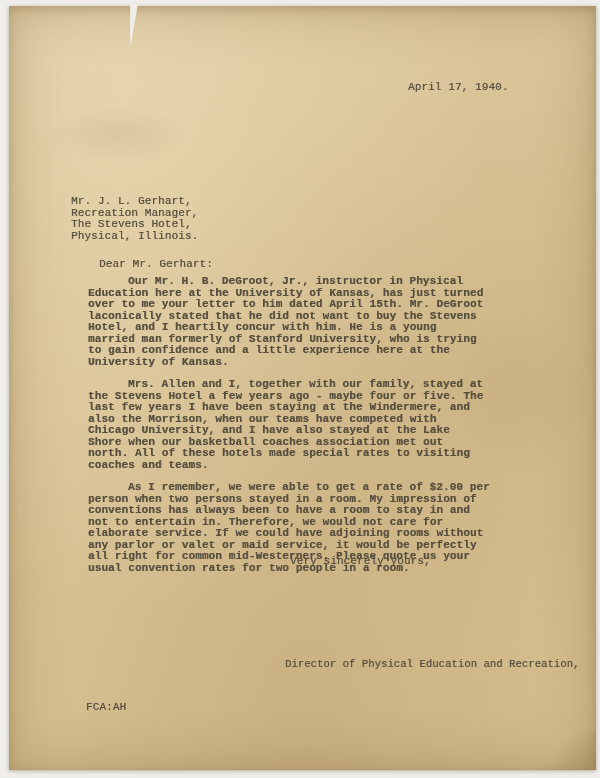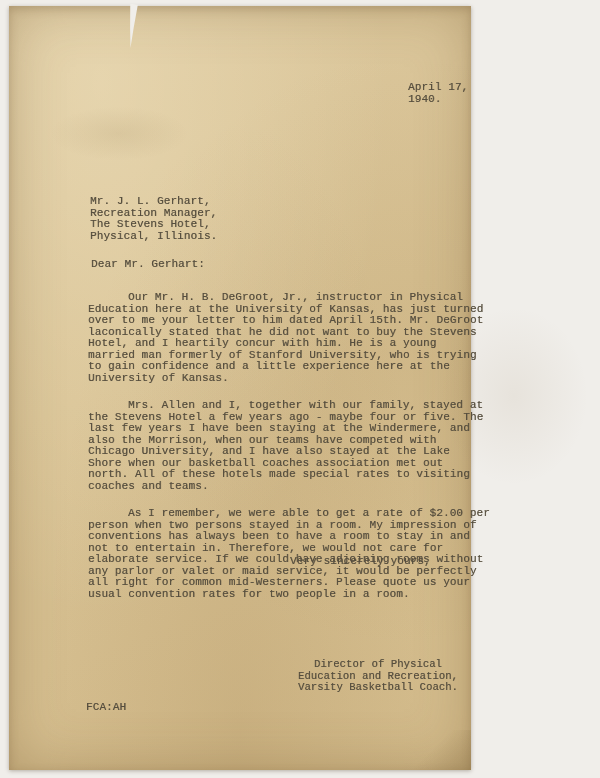--- a/index.html
+++ b/index.html
@@ -16,31 +16,32 @@
     position: relative;
     width: 600px;
     height: 778px;
     background: #f0eeea;
   }
 
   .paper {
     position: absolute;
     left: 9px;
     top: 6px;
-    width: 462px;
+    width: 581px;
     height: 764px;
     background:
       radial-gradient(ellipse at 20% 10%, rgba(255,245,215,0.30), rgba(0,0,0,0) 55%),
       radial-gradient(ellipse at 85% 45%, rgba(150,115,60,0.12), rgba(0,0,0,0) 50%),
       radial-gradient(ellipse at 50% 95%, rgba(140,105,55,0.14), rgba(0,0,0,0) 60%),
       linear-gradient(160deg, #dcc89e 0%, #d8c294 45%, #d2ba8a 100%);
     box-shadow:
       inset 0 0 55px rgba(110, 80, 35, 0.30),
       inset 0 3px 10px rgba(90, 65, 30, 0.25),
       0 1px 4px rgba(60, 50, 30, 0.35);
+    padding-left: 6px;
   }
 
   
   .tear {
     position: absolute;
     left: 112px;
     top: -2px;
     width: 22px;
     height: 44px;
     background: #f0eeea;
@@ -53,29 +54,29 @@
     position: absolute;
     color: #564e3e;
     font-size: 11px;
     line-height: 11.5px;
     letter-spacing: 0.1px;
     text-shadow: 0.4px 0.4px 0.5px rgba(86, 78, 62, 0.55);
     white-space: normal;
   }
 
   .date-line     { left: 399px; top: 76px; }
-  .recipient     { left: 81px;  top: 190px; }
-  .salutation    { left: 82px;  top: 253px; }
+  .recipient     { left: 62px;  top: 190px; }
+  .salutation    { left: 90px;  top: 253px; }
 
   .letter-body   { left: 79px;  top: 270px; width: 402px; text-align: left; }
-  .letter-body p { margin: 16px 0 11px 0; text-indent: 40px; }
+  .letter-body p { margin: 0 0 11px 0; text-indent: 40px; font-weight: bold; }
 
   .closing       { left: 281px; top: 550px; }
   .initials      { left: 77px;  top: 696px; }
-  .signature     { left: 276px; top: 653px; font-size: 10.5px; line-height: 11.5px; text-align: center; }
+  .signature     { left: 276px; top: 653px; font-size: 10.5px; line-height: 11.5px; }
 
   .addr-line, .sig-line { display: block; }
 
   
   .stain-a {
     position: absolute; left: 40px; top: 100px; width: 140px; height: 55px;
     background: radial-gradient(ellipse at center, rgba(120,95,50,0.10), rgba(0,0,0,0) 70%);
   }
   .stain-b {
     position: absolute; left: 430px; top: 300px; width: 150px; height: 180px;
@@ -112,16 +113,15 @@
       <p>Mrs. Allen and I, together with our family, stayed at the Stevens Hotel a few years ago - maybe four or five. The last few years I have been staying at the Windermere, and also the Morrison, when our teams have competed with Chicago University, and I have also stayed at the Lake Shore when our basketball coaches association met out north.  All of these hotels made special rates to visiting coaches and teams.</p>
       <p>As I remember, we were able to get a rate of $2.00 per person when two persons stayed in a room.  My impression of conventions has always been to have a room to stay in and not to entertain in.  Therefore, we would not care for elaborate service.  If we could have adjoining rooms without any parlor or valet or maid service, it would be perfectly all right for common mid-Westerners.  Please quote us your usual convention rates for two people in a room.</p>
     </div>
 
     <div class="typed closing">Very sincerely yours,</div>
 
     <div class="typed initials">FCA:AH</div>
 
     <div class="typed signature">
       <span class="sig-line">Director of Physical Education and Recreation,</span>
-      <span class="sig-line">Varsity Basketball Coach.</span>
     </div>
   </div>
 </div>
 
 </body></html>

